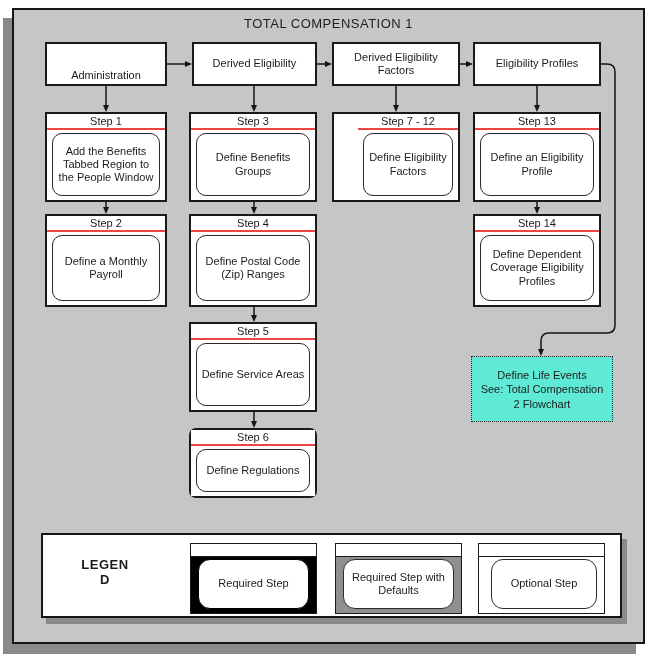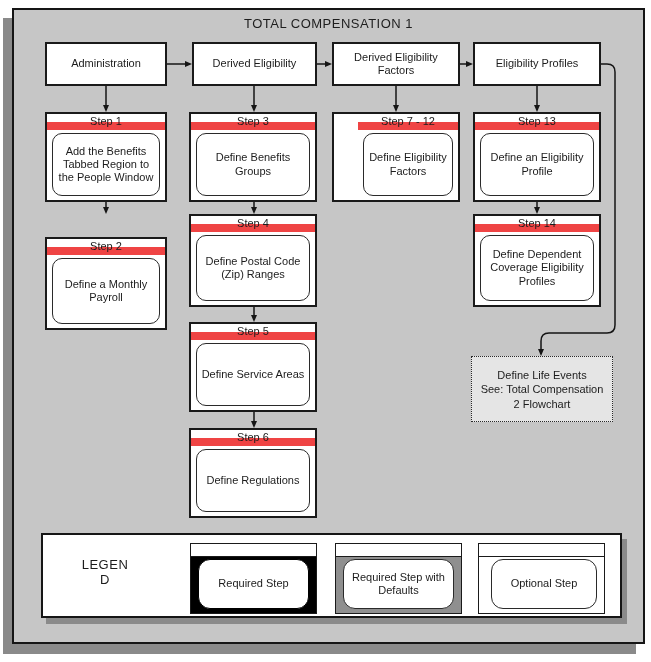--- a/index.html
+++ b/index.html
@@ -11,39 +11,39 @@
   .title { position:absolute; left:12px; top:16px; width:633px; text-align:center;
            font-size:13px; letter-spacing:0.5px; color:#1e1e1e; }
   svg.connectors { position:absolute; left:0; top:0; width:651px; height:662px; }
 
   .hdr { position:absolute; height:44px; background:#ffffff; border:2px solid #1a1a1a;
          display:flex; align-items:center; justify-content:center; text-align:center;
          font-size:11px; line-height:1.2; padding:2px 6px; }
 
   .step { position:absolute; background:#ffffff; border:2px solid #1a1a1a;
           display:flex; flex-direction:column; }
-  .step-label { height:16px; border-bottom:8px solid #ef4444; text-align:center;
+  .step-label { height:16px; border-bottom:2px solid #ef4444; text-align:center;
                 font-size:11px; line-height:14px; background:#ffffff; }
   .step-body { flex:1; padding:3px 5px 4px; background:#ffffff; }
   .rounded { width:100%; height:100%; border:1px solid #2a2a2a; border-radius:10px;
              display:flex; align-items:center; justify-content:center;
              text-align:center; font-size:11px; line-height:1.2; padding:2px 4px;
              background:#ffffff; }
 
   .note { position:absolute; left:471px; top:356px; width:142px; height:66px;
-          background:#e5e5e5; border:1.5px dotted #2a2a2a; text-align:center;
+          background:#5eead4; border:1.5px dotted #2a2a2a; text-align:center;
           font-size:11px; line-height:1.3; padding-top:11px; }
   .note span { display:block; }
 
   .legend { position:absolute; left:41px; top:533px; width:581px; height:85px;
             background:#ffffff; border:2px solid #151515;
             box-shadow:5px 6px 0 #8a8a8a; }
   .legend-title { position:absolute; left:55px; top:558px; width:100px;
                   text-align:center; font-size:13px; line-height:1.15;
-                  letter-spacing:0.5px; }
+                  letter-spacing:0.5px;font-weight:bold; }
   .legend-title span { display:block; }
   .litem { position:absolute; top:543px; width:127px; height:71px;
            display:flex; flex-direction:column; }
   .litem-hdr { height:14px; background:#ffffff; border:1px solid #1a1a1a; }
   .litem-body { flex:1; border:1px solid #1a1a1a; border-top:none;
                 padding:2px 7px 4px; }
   .litem-body .rounded { border-radius:12px; }
   .body-required { background:#000000; }
   .body-required .rounded { border-color:#000000; }
   .body-defaults { background:#8f8f8f; }
@@ -72,40 +72,40 @@
     <line x1="254" y1="202" x2="254" y2="207" marker-end="url(#ah)"></line>
     <line x1="537" y1="202" x2="537" y2="207" marker-end="url(#ah)"></line>
     <line x1="254" y1="307" x2="254" y2="315" marker-end="url(#ah)"></line>
     <line x1="254" y1="412" x2="254" y2="421" marker-end="url(#ah)"></line>
     <path d="M601,64 L607,64 Q615,64 615,72 L615,325 Q615,333 607,333 L549,333 Q541,333 541,341 L541,349" marker-end="url(#ah)"></path>
   </g>
 </svg>
 
 <div class="title">TOTAL COMPENSATION 1</div>
 
-<div class="hdr" style="left:45px; top:42px; width:122px;">
+<div class="hdr" style="left:45px; top:42px; width:122px;align-items:flex-end;">
   <span>Administration</span>
 </div>
 <div class="hdr" style="left:192px; top:42px; width:125px;">
   <span>Derived Eligibility</span>
 </div>
 <div class="hdr" style="left:332px; top:42px; width:128px;">
   <span>Derived Eligibility Factors</span>
 </div>
 <div class="hdr" style="left:473px; top:42px; width:128px;">
   <span>Eligibility Profiles</span>
 </div>
 
 <div class="step" style="left:45px; top:112px; width:122px; height:90px;">
   <div class="step-label">Step 1</div>
   <div class="step-body">
     <div class="rounded">Add the Benefits Tabbed Region to the People Window</div>
   </div>
 </div>
-<div class="step" style="left:45px; top:214px; width:122px; height:93px;margin-top:23px;">
+<div class="step" style="left:45px; top:214px; width:122px; height:93px;">
   <div class="step-label">Step 2</div>
   <div class="step-body">
     <div class="rounded">Define a Monthly Payroll</div>
   </div>
 </div>
 
 <div class="step" style="left:189px; top:112px; width:128px; height:90px;">
   <div class="step-label">Step 3</div>
   <div class="step-body">
     <div class="rounded">Define Benefits Groups</div>
@@ -116,21 +116,21 @@
   <div class="step-body">
     <div class="rounded">Define Postal Code (Zip) Ranges</div>
   </div>
 </div>
 <div class="step" style="left:189px; top:322px; width:128px; height:90px;">
   <div class="step-label">Step 5</div>
   <div class="step-body">
     <div class="rounded">Define Service Areas</div>
   </div>
 </div>
-<div class="step" style="left:189px; top:428px; width:128px; height:90px;">
+<div class="step" style="left:189px; top:428px; width:128px; height:70px;border-radius:7px;">
   <div class="step-label">Step 6</div>
   <div class="step-body">
     <div class="rounded">Define Regulations</div>
   </div>
 </div>
 
 <div class="step" style="left:332px; top:112px; width:128px; height:90px;padding-left:24px;">
   <div class="step-label">Step 7 - 12</div>
   <div class="step-body">
     <div class="rounded">Define Eligibility Factors</div>

